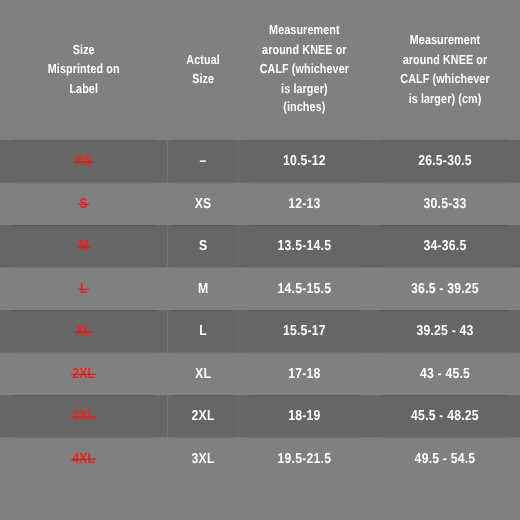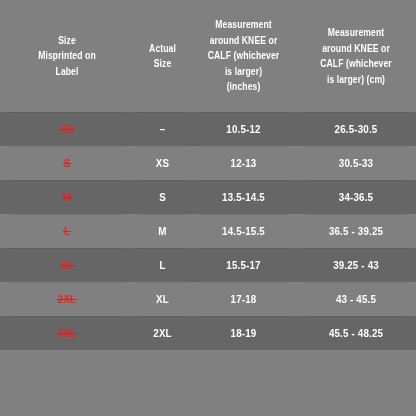--- a/index.html
+++ b/index.html
@@ -174,16 +174,22 @@
         <td class="td-cell">43 - 45.5</td>
       </tr>
 
       <tr class="trow dark">
         <td class="td-cell misprint"><span class="misprint-text">3XL</span></td>
         <td class="td-cell">2XL</td>
         <td class="td-cell">18-19</td>
         <td class="td-cell">45.5 - 48.25</td>
       </tr>
 
+      <tr class="trow light">
+        <td class="td-cell misprint"><span class="misprint-text">4XL</span></td>
+        <td class="td-cell">3XL</td>
+        <td class="td-cell">19.5-21.5</td>
+        <td class="td-cell">49.5 - 54.5</td>
+      </tr>
     </tbody>
   </table>
 
 </div>
 
 </body></html>

